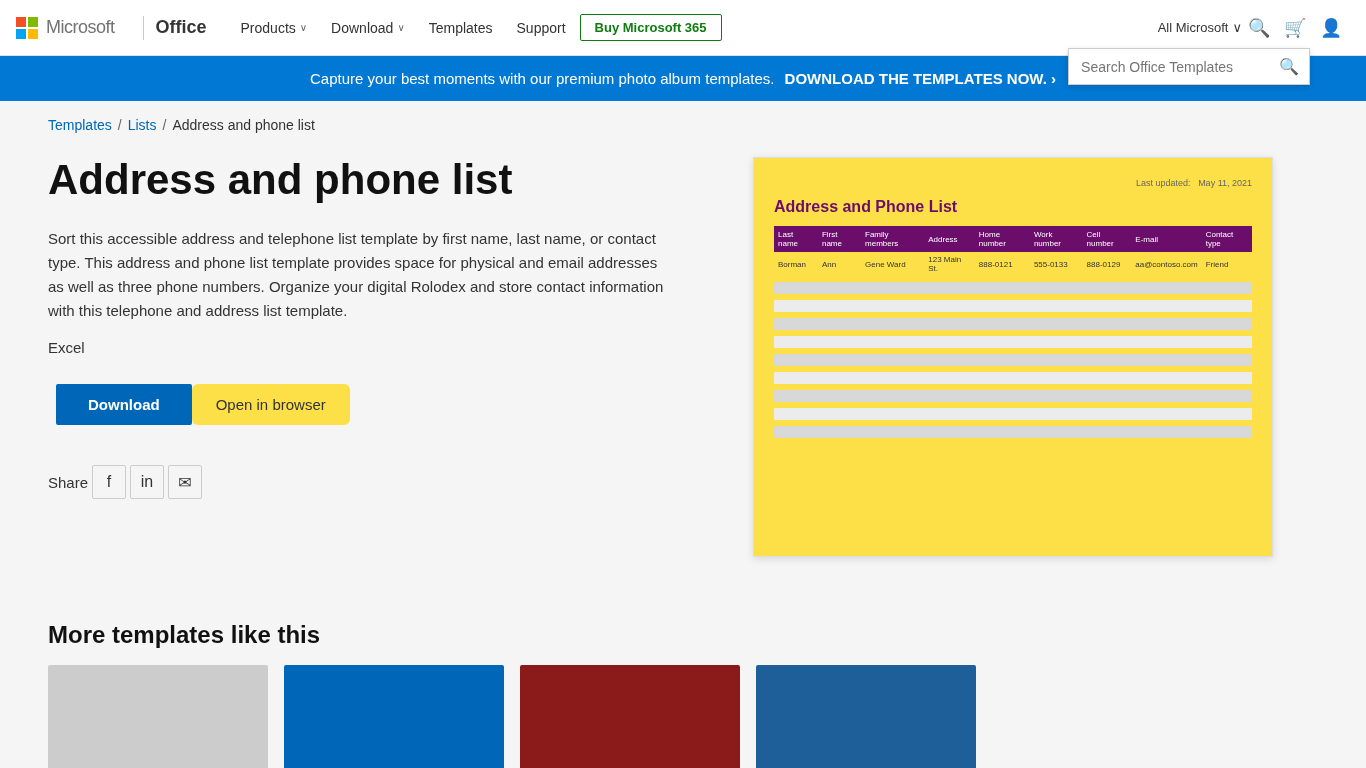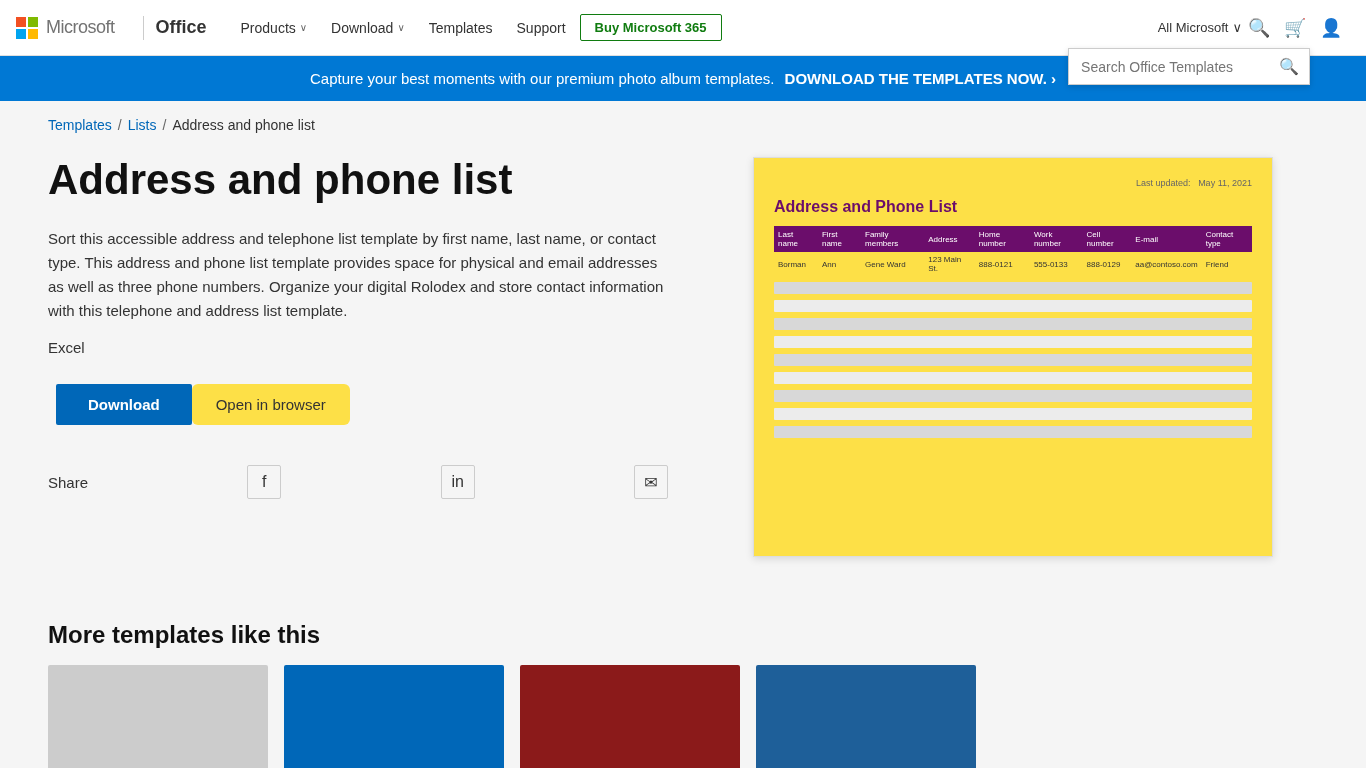--- a/index.html
+++ b/index.html
@@ -198,23 +198,22 @@
       padding: 12px 24px;
       font-size: 15px;
       cursor: pointer;
       border-radius: 6px;
     }
 
     
     .share-row {
       display: flex;
       align-items: center;
-      gap: 25px;
+      gap: 4px;
       margin-top: 8px;
-      justify-content: space-between;
     }
     .share-label { font-size: 15px; color: #333; }
     .share-icon {
       width: 34px;
       height: 34px;
       display: flex;
       align-items: center;
       justify-content: center;
       cursor: pointer;
       border: 1px solid #ccc;

